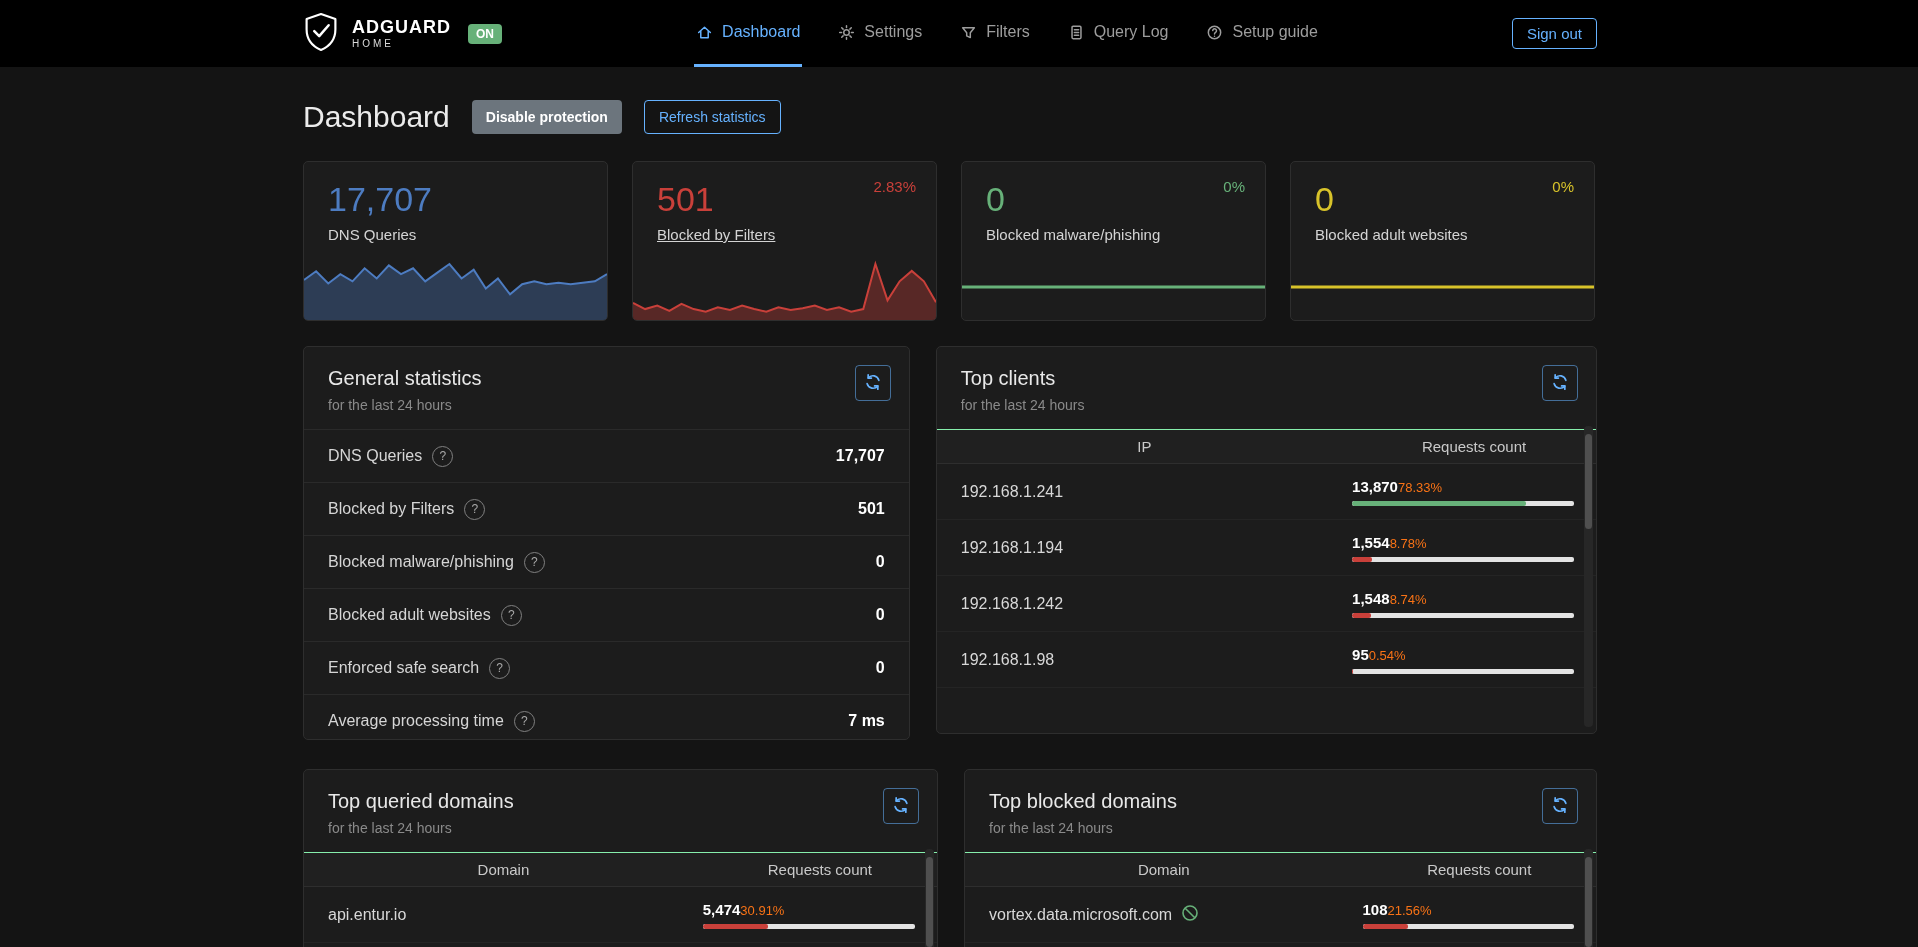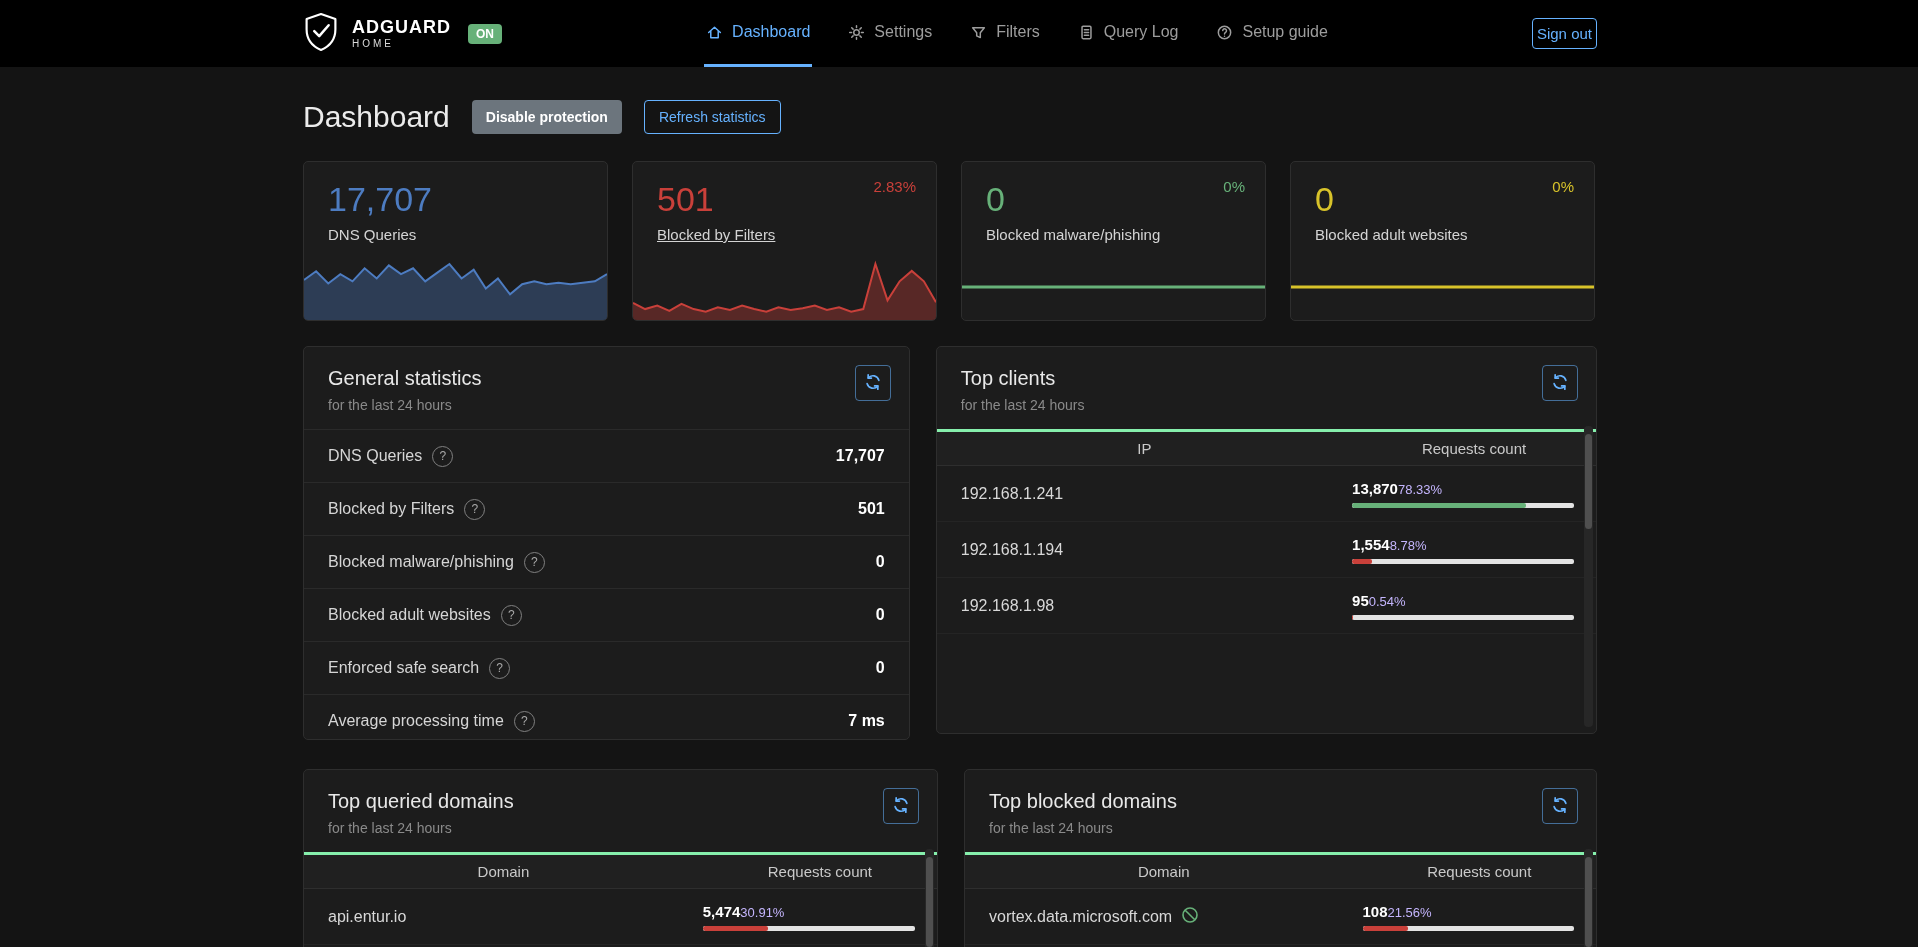--- a/index.html
+++ b/index.html
@@ -16,21 +16,21 @@
   .brand-name{font-size:18px;font-weight:bold;color:#fff;letter-spacing:1px;}
   .brand-sub{font-size:10px;color:#dcdcdc;letter-spacing:3px;margin-top:3px;}
   .badge-on{background:#67b179;color:#fff;font-size:12px;font-weight:bold;
     padding:3px 8px;border-radius:4px;margin-left:4px;align-self:center;}
   .nav-items{display:flex;margin:0 auto;gap:34px;align-items:stretch;}
   .nav-item{display:flex;align-items:center;gap:9px;color:#9d9d9d;font-size:16px;
     cursor:pointer;border-bottom:3px solid transparent;padding:0 2px;box-sizing:border-box;}
   .nav-item.active{color:#66b2ff;border-bottom-color:#66b2ff;}
   .nav-item svg{display:block;}
   .btn-signout{align-self:center;background:transparent;border:1px solid #66b2ff;
-    color:#66b2ff;font-size:15px;padding:6px 4px;border-radius:4px;cursor:pointer;
+    color:#66b2ff;font-size:15px;padding:6px 14px;border-radius:4px;cursor:pointer;
     font-family:inherit;text-align:right;}
   
   .container{margin-left:303px;width:1294px;}
   .page-head{display:flex;align-items:center;gap:22px;margin-top:33px;margin-bottom:27px;}
   .page-title{font-size:30px;color:#ececec;font-weight:400;margin:0;}
   .btn-secondary{background:#6c757d;color:#fff;border:none;font-size:14px;font-weight:bold;
     padding:9px 14px;border-radius:4px;cursor:pointer;font-family:inherit;}
   .btn-outline{background:transparent;color:#66b2ff;border:1px solid #66b2ff;font-size:14px;
     padding:8px 14px;border-radius:4px;cursor:pointer;font-family:inherit;}
   
@@ -60,31 +60,31 @@
   .stats-rows{margin-top:16px;}
   .stat-line{display:flex;align-items:center;height:52px;padding:0 24px;
     border-top:1px solid #2a2a2a;}
   .stat-line-label{font-size:16px;color:#d6d6d6;}
   .help-icon{width:19px;height:19px;border:1px solid #808080;border-radius:50%;
     color:#a8a8a8;font-size:12px;display:inline-flex;align-items:center;justify-content:center;
     margin-left:10px;cursor:pointer;flex:none;}
   .stat-line-value{margin-left:auto;font-weight:bold;font-size:16px;color:#fff;}
   
   .table-head{display:flex;height:33px;align-items:center;background:#202020;
-    border-top:3px solid #86efac;border-bottom:1px solid #2e2e2e;margin-top:16px;
+    border-top:1px solid #86efac;border-bottom:1px solid #2e2e2e;margin-top:16px;
     font-size:15px;color:#c9c9c9;}
   .th-main{width:63%;text-align:center;}
   .th-count{width:37%;text-align:center;}
   .t-row{display:flex;align-items:center;height:55px;border-bottom:1px solid #242424;}
   .t-cell-main{width:63%;padding-left:24px;font-size:16px;color:#d8d8d8;
     box-sizing:border-box;display:flex;align-items:center;gap:9px;cursor:pointer;}
   .t-cell-count{width:37%;box-sizing:border-box;padding-right:22px;}
   .count-line{display:flex;align-items:baseline;}
   .count{font-weight:bold;font-size:15px;color:#fff;}
-  .pct{font-size:13px;color:#c4b5fd;}
+  .pct{font-size:13px;color:#f97316;}
   .bar-track{margin-top:6px;height:5px;background:#e3e3e3;border-radius:2px;overflow:hidden;}
   .bar-fill{height:100%;border-radius:2px;}
   
   .scrollbar-track{position:absolute;right:3px;width:9px;background:#272727;border-radius:4px;}
   .scrollbar-thumb{position:absolute;left:1px;width:7px;background:#4f4f4f;border-radius:4px;}
 </style>
 </head>
 <body>
 
 <div class="navbar">
@@ -285,20 +285,32 @@
       <div class="count-line">
         <span class="count">1,554</span>
         <span class="pct">8.78%</span>
       </div>
       <div class="bar-track">
         <div class="bar-fill" style="width: 8.78%; background: rgb(201, 64, 58);"></div>
       </div>
     </div>
   </div>
           <div class="t-row">
+    <div class="t-cell-main">192.168.1.242</div>
+    <div class="t-cell-count">
+      <div class="count-line">
+        <span class="count">1,548</span>
+        <span class="pct">8.74%</span>
+      </div>
+      <div class="bar-track">
+        <div class="bar-fill" style="width: 8.74%; background: rgb(201, 64, 58);"></div>
+      </div>
+    </div>
+  </div>
+          <div class="t-row">
     <div class="t-cell-main">192.168.1.98</div>
     <div class="t-cell-count">
       <div class="count-line">
         <span class="count">95</span>
         <span class="pct">0.54%</span>
       </div>
       <div class="bar-track">
         <div class="bar-fill" style="width: 0.54%; background: rgb(201, 64, 58);"></div>
       </div>
     </div>

